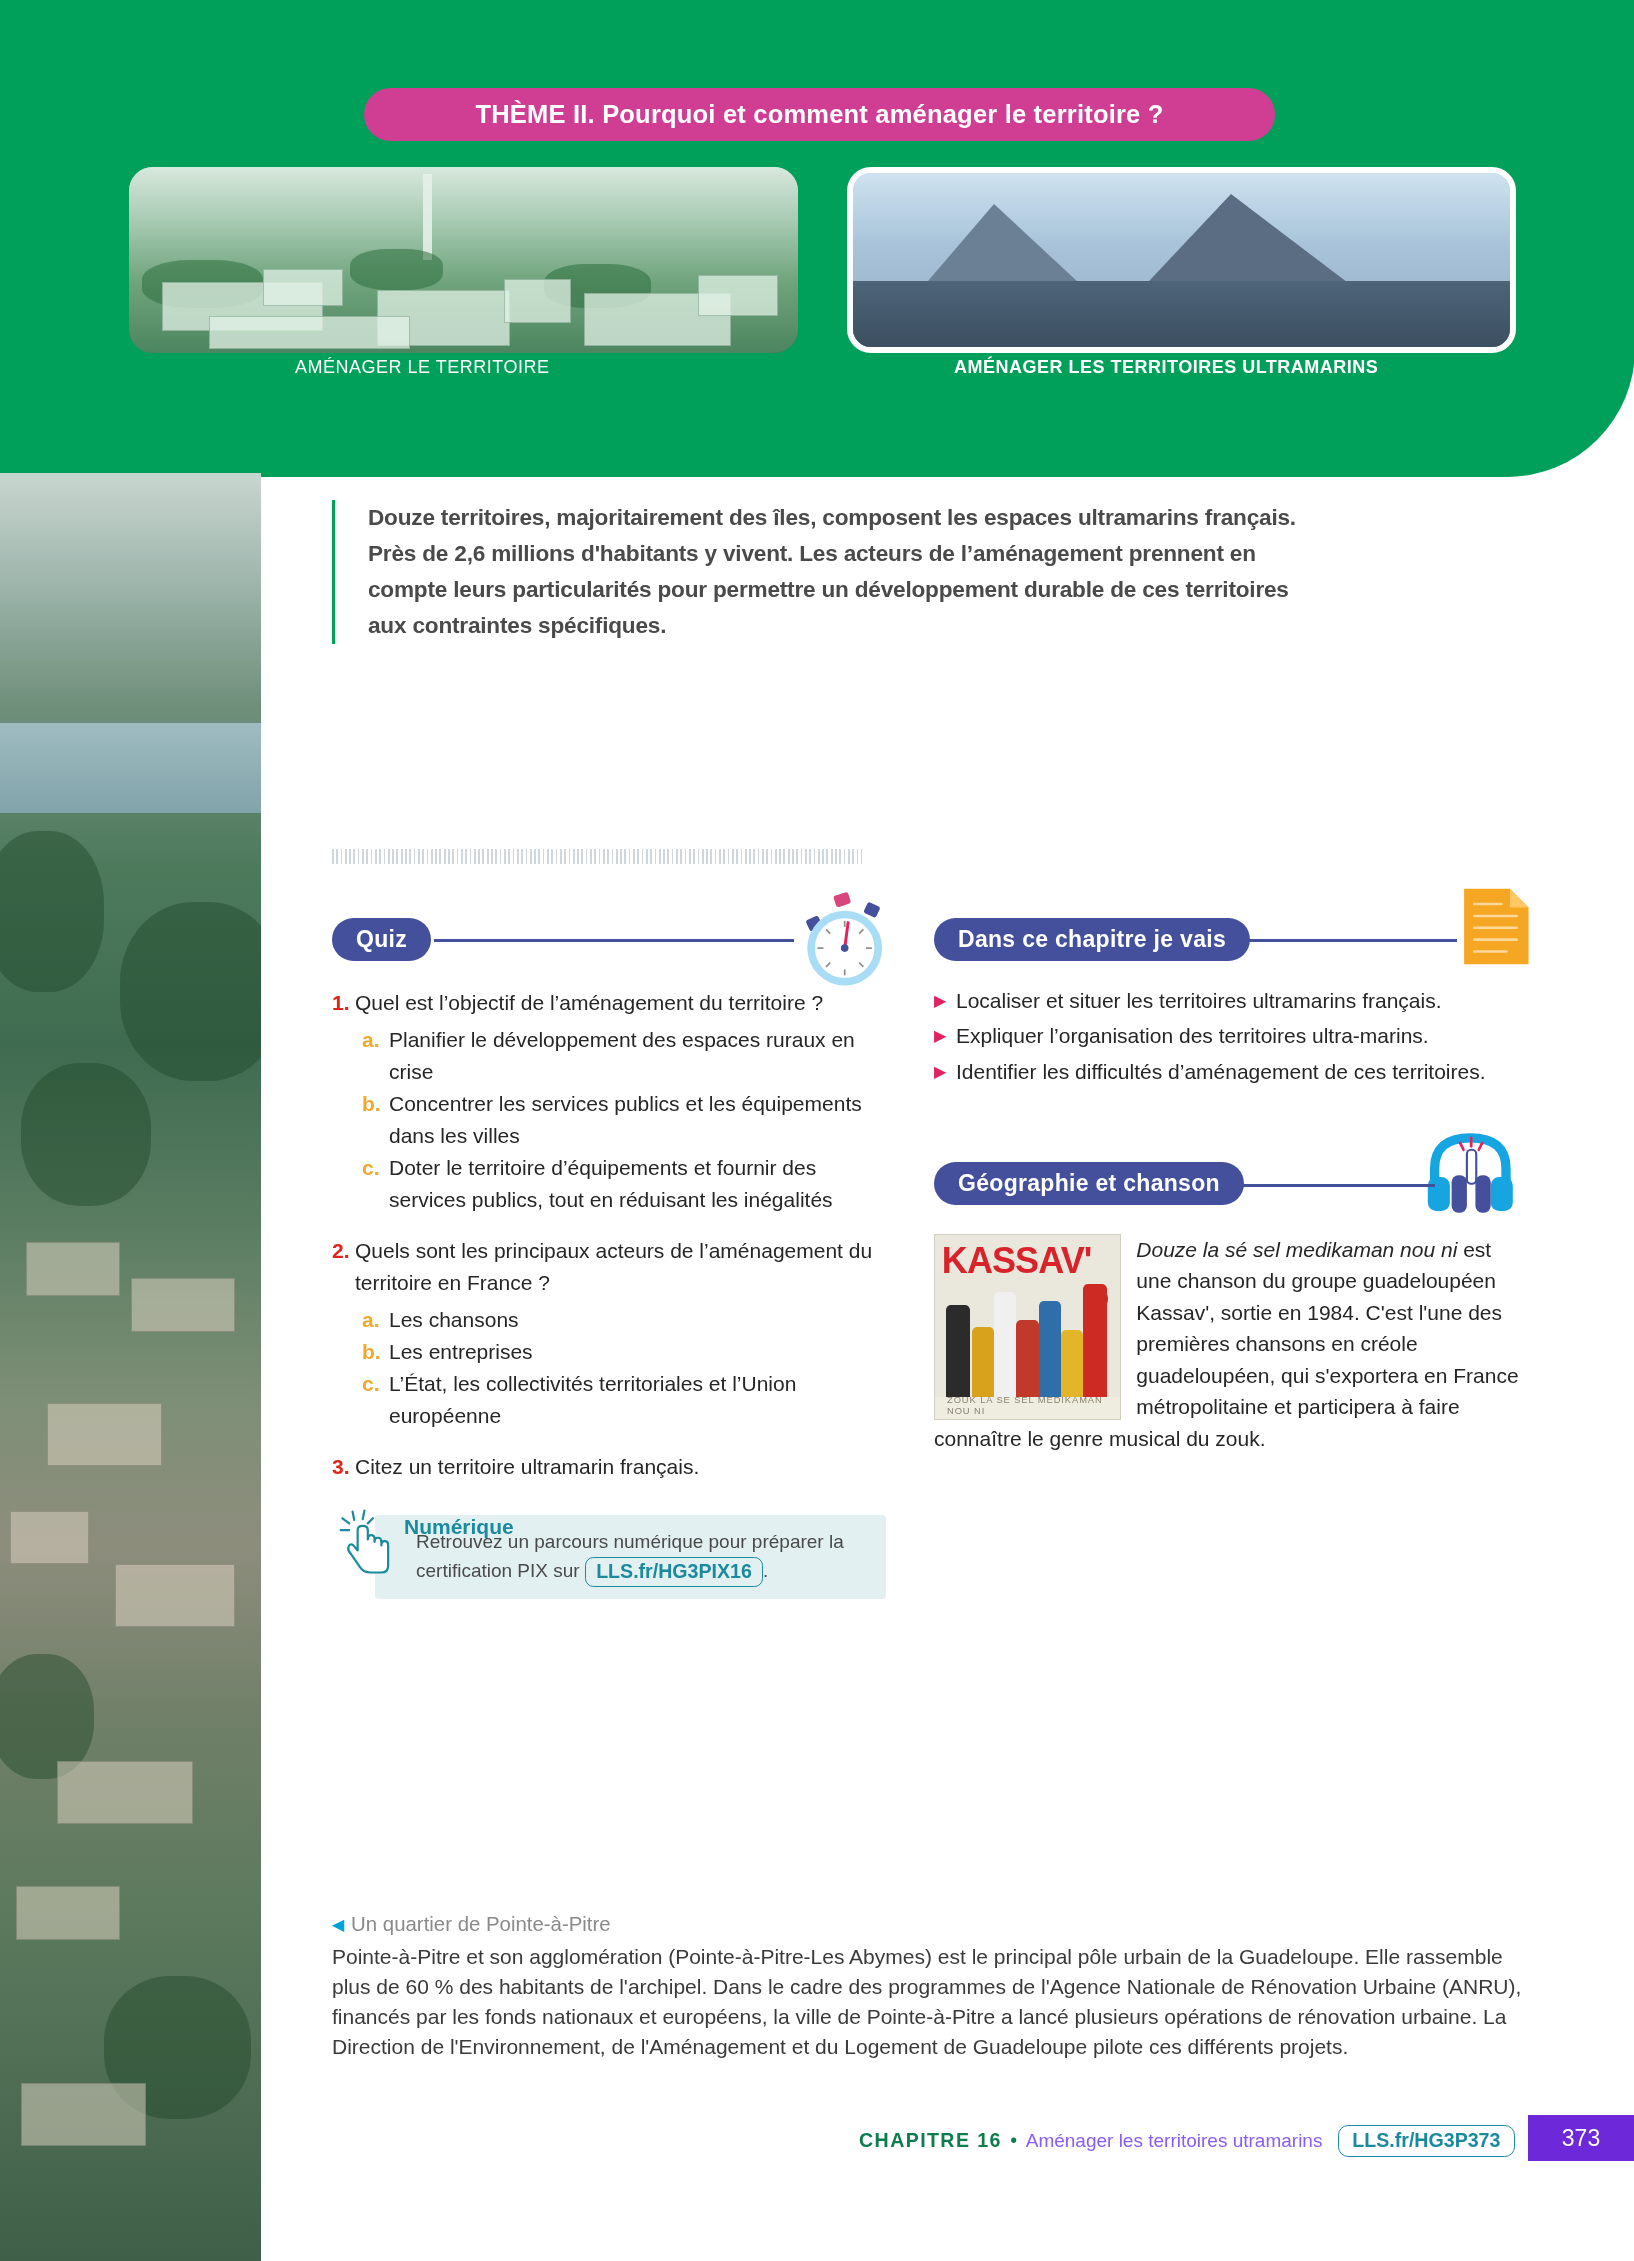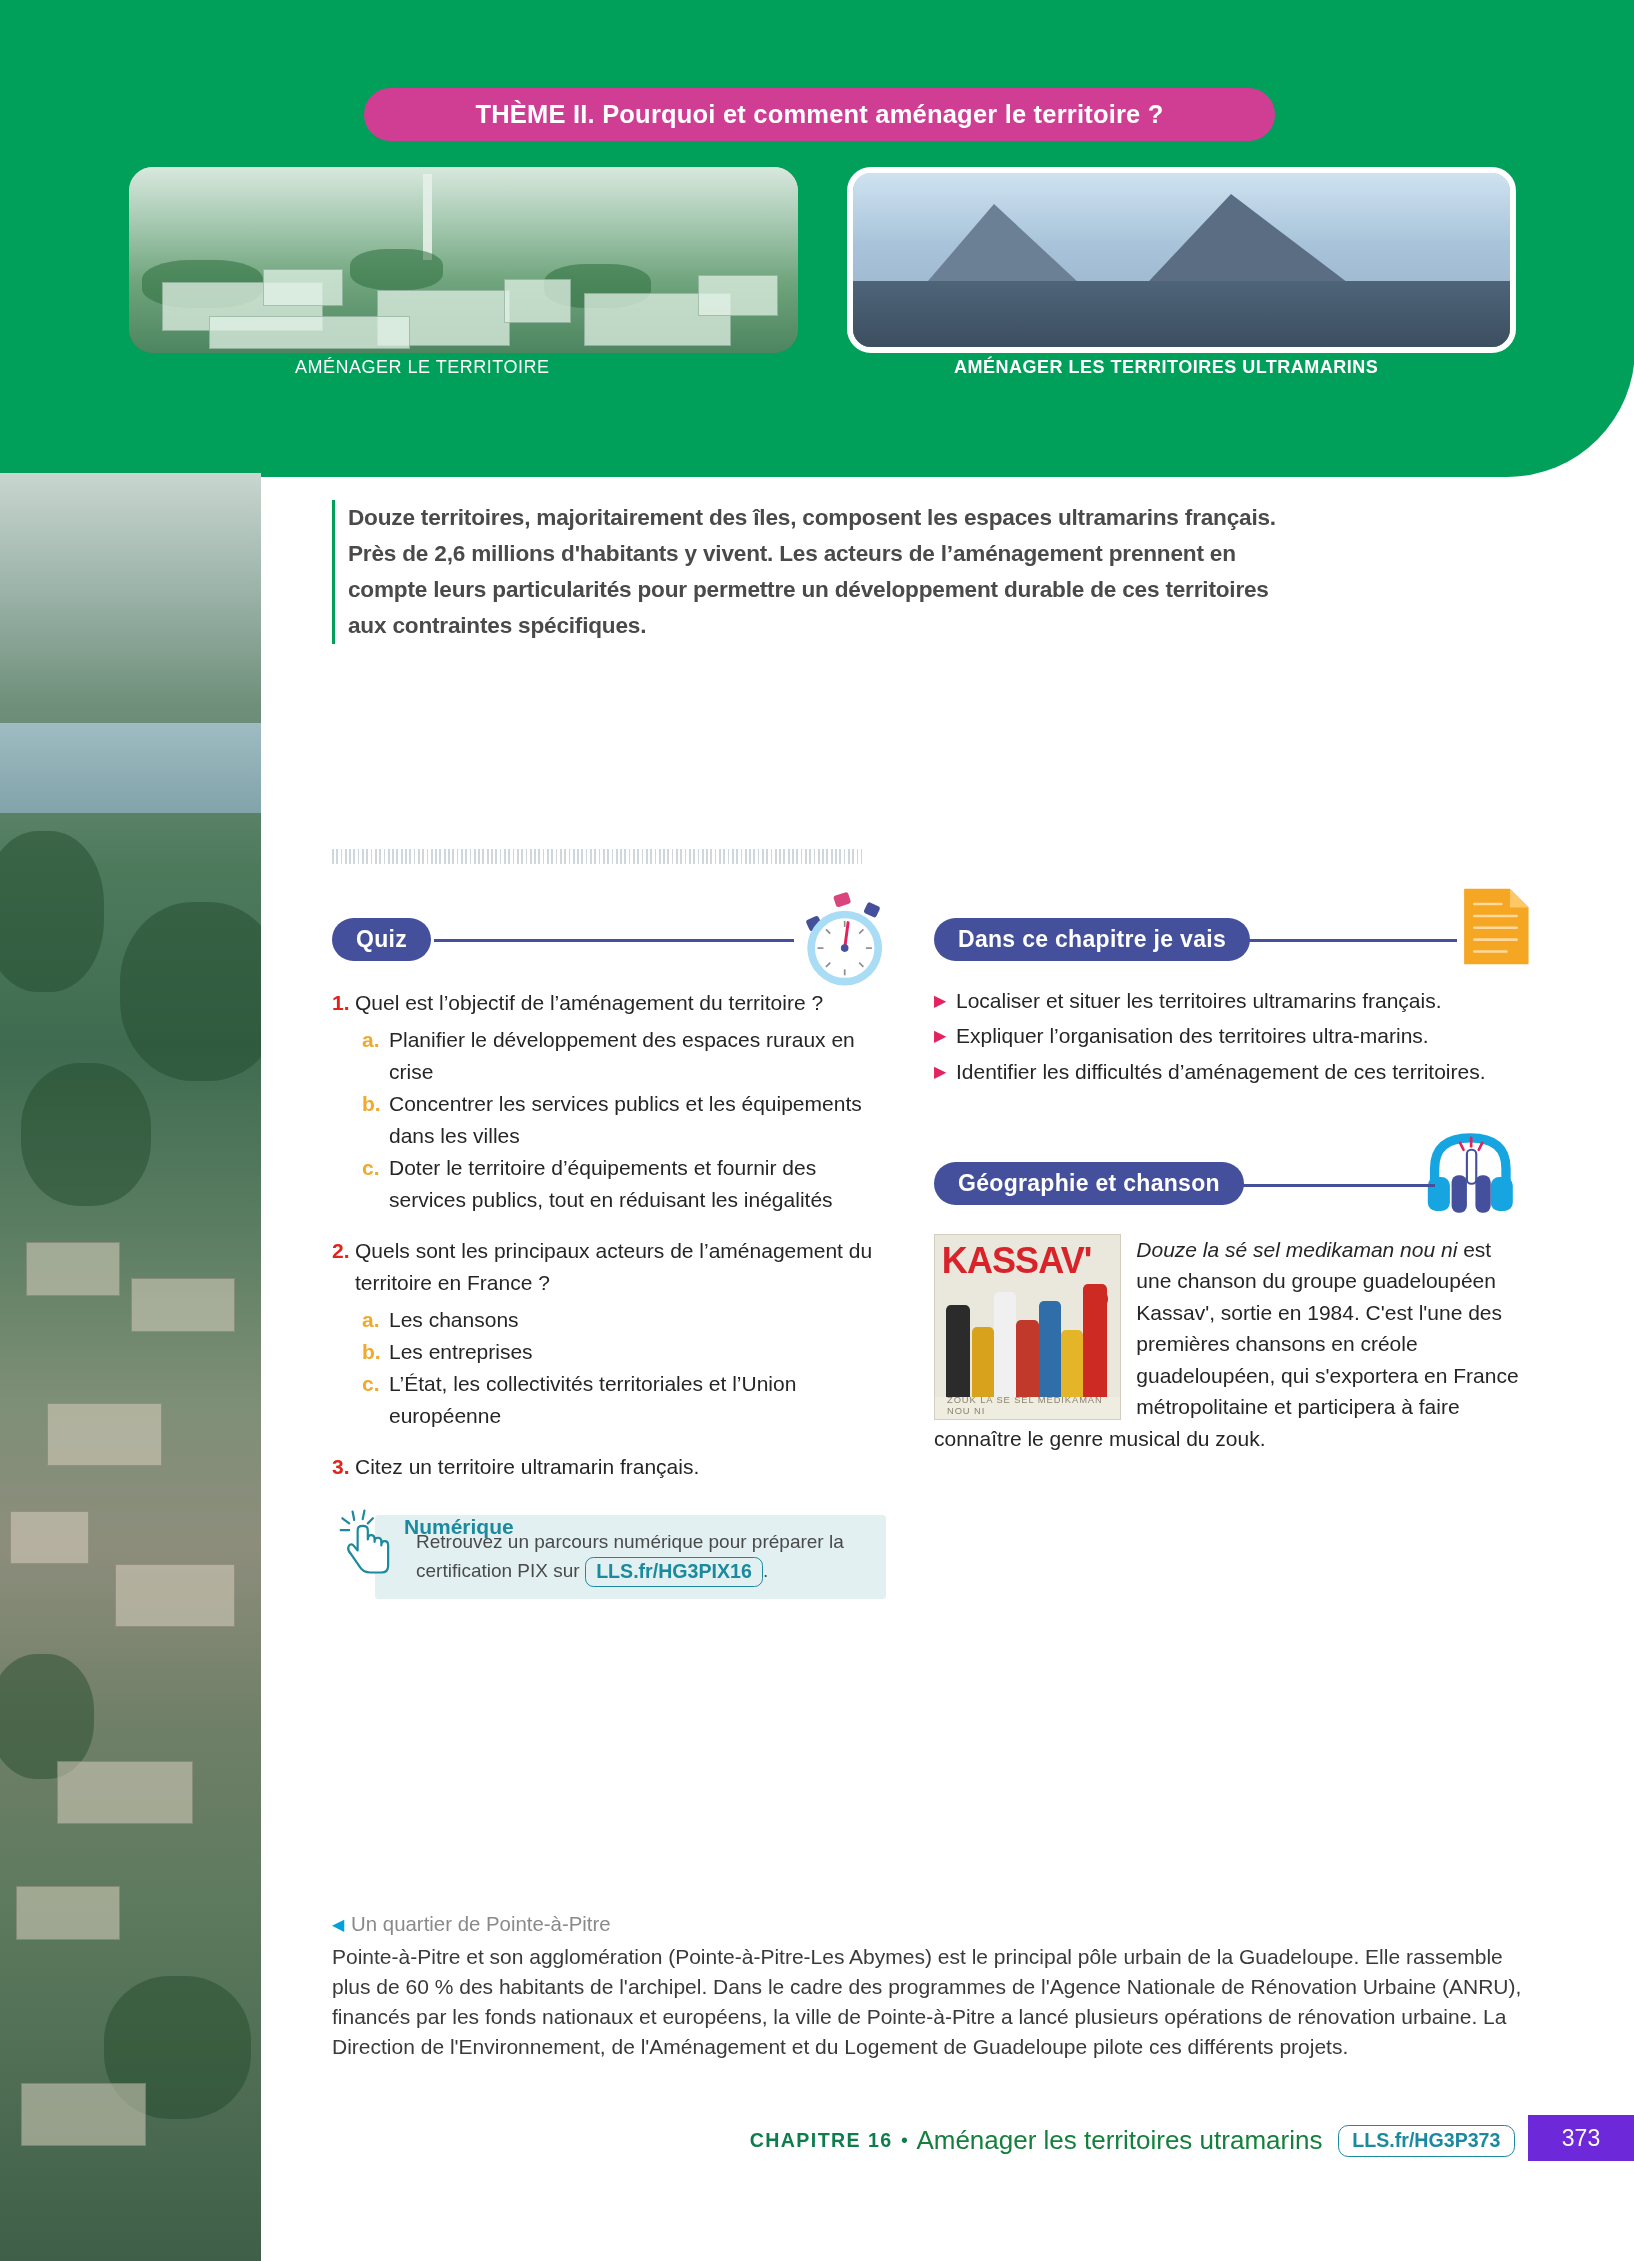--- a/index.html
+++ b/index.html
@@ -127,21 +127,21 @@
     top: 473px; left: 261px;
     width: 1373px; height: 1789px;
   }
 
   
   .intro {
     position: absolute;
     top: 27px; left: 71px;
     width: 971px;
     border-left: 3.4px solid #00A05B;
-    padding-left: 13px;
+    padding-left: 33px;
   }
   .intro p {
     font-family: "Liberation Sans", sans-serif;
     font-size: 22.6px;
     line-height: 36px;
     color: #4a4a4a;
     font-weight: bold;
     letter-spacing: -0.2px;
   }
 
@@ -303,21 +303,21 @@
     position: absolute;
     top: 1652px; left: 0;
     width: 1373px;
     display: flex;
     align-items: center;
     justify-content: flex-end;
     padding-right: 0;
   }
   .ft-chap { color: #0E7D4E; font-size: 19.6px; font-weight: bold; letter-spacing: 1.4px; }
   .ft-dot { color: #0E7D4E; font-size: 19.6px; margin: 0 8.5px; }
-  .ft-title { color: #15803d; font-size: 26px; margin-right: 15.3px; }
+  .ft-title { color: #8b5cf6; font-size: 19px; margin-right: 15.3px; }
   .ft-code {
     border: 1.7px solid #1B8A9E;
     border-radius: 10.2px;
     padding: 2.6px 13.6px 4.3px;
     color: #1B8A9E;
     font-weight: bold;
     font-size: 19.6px;
   }
   .page-badge {
     position: absolute;

